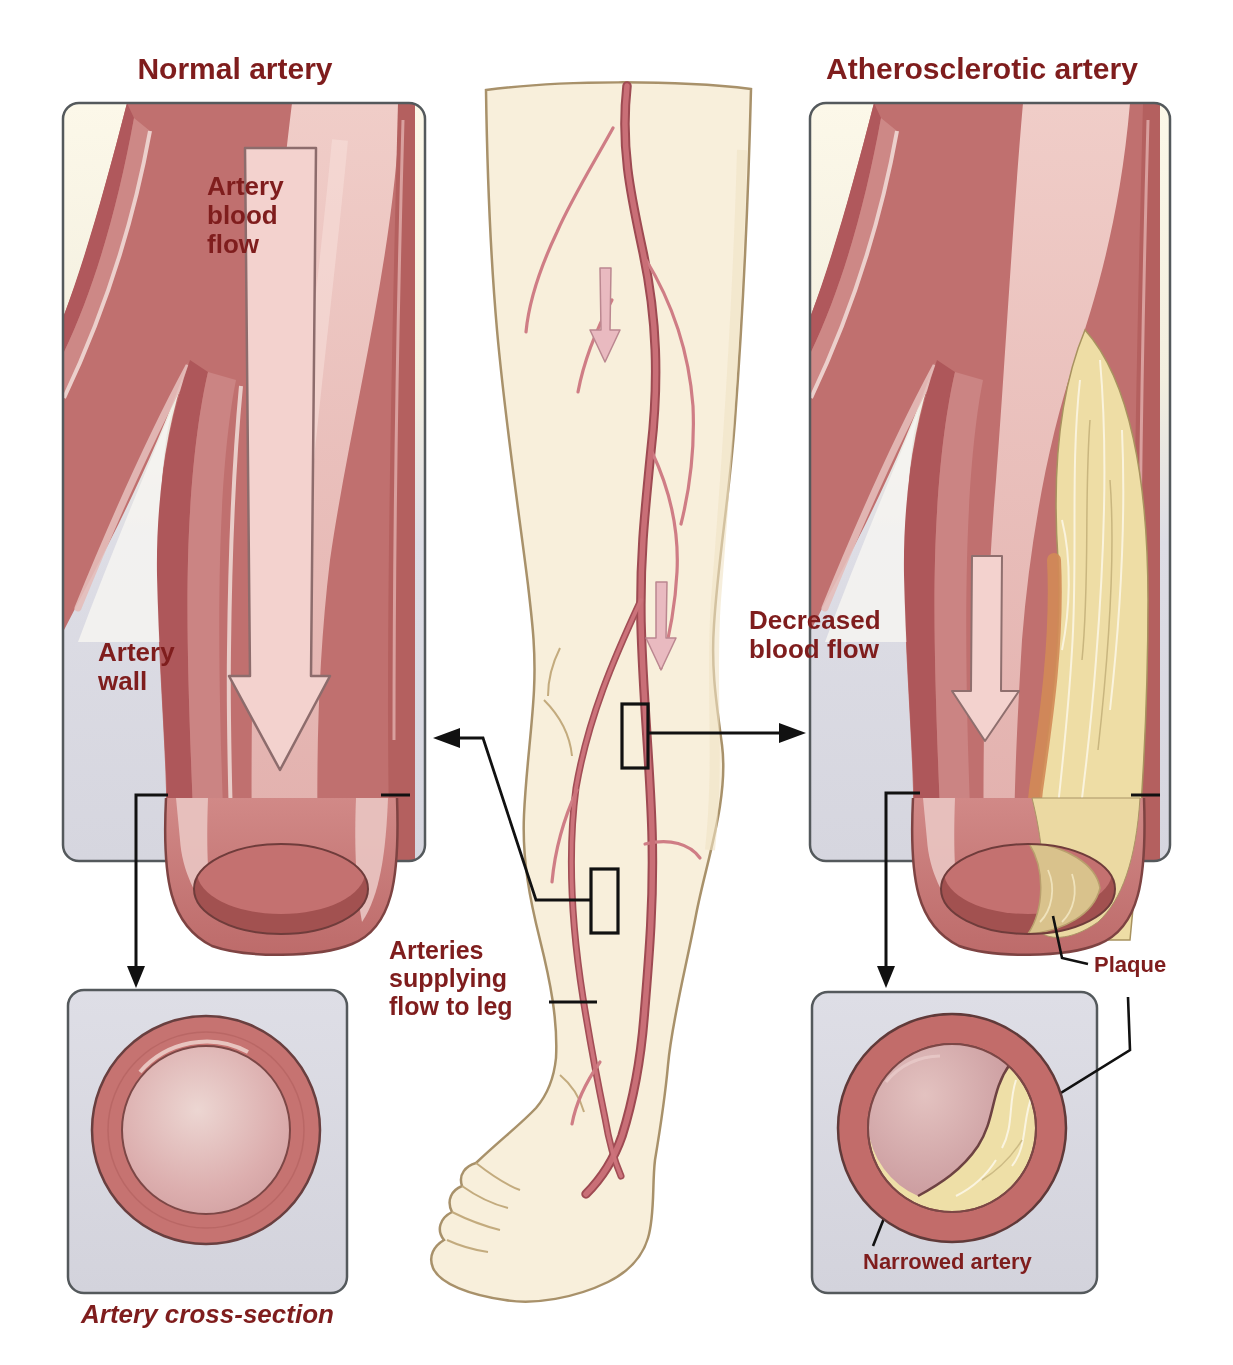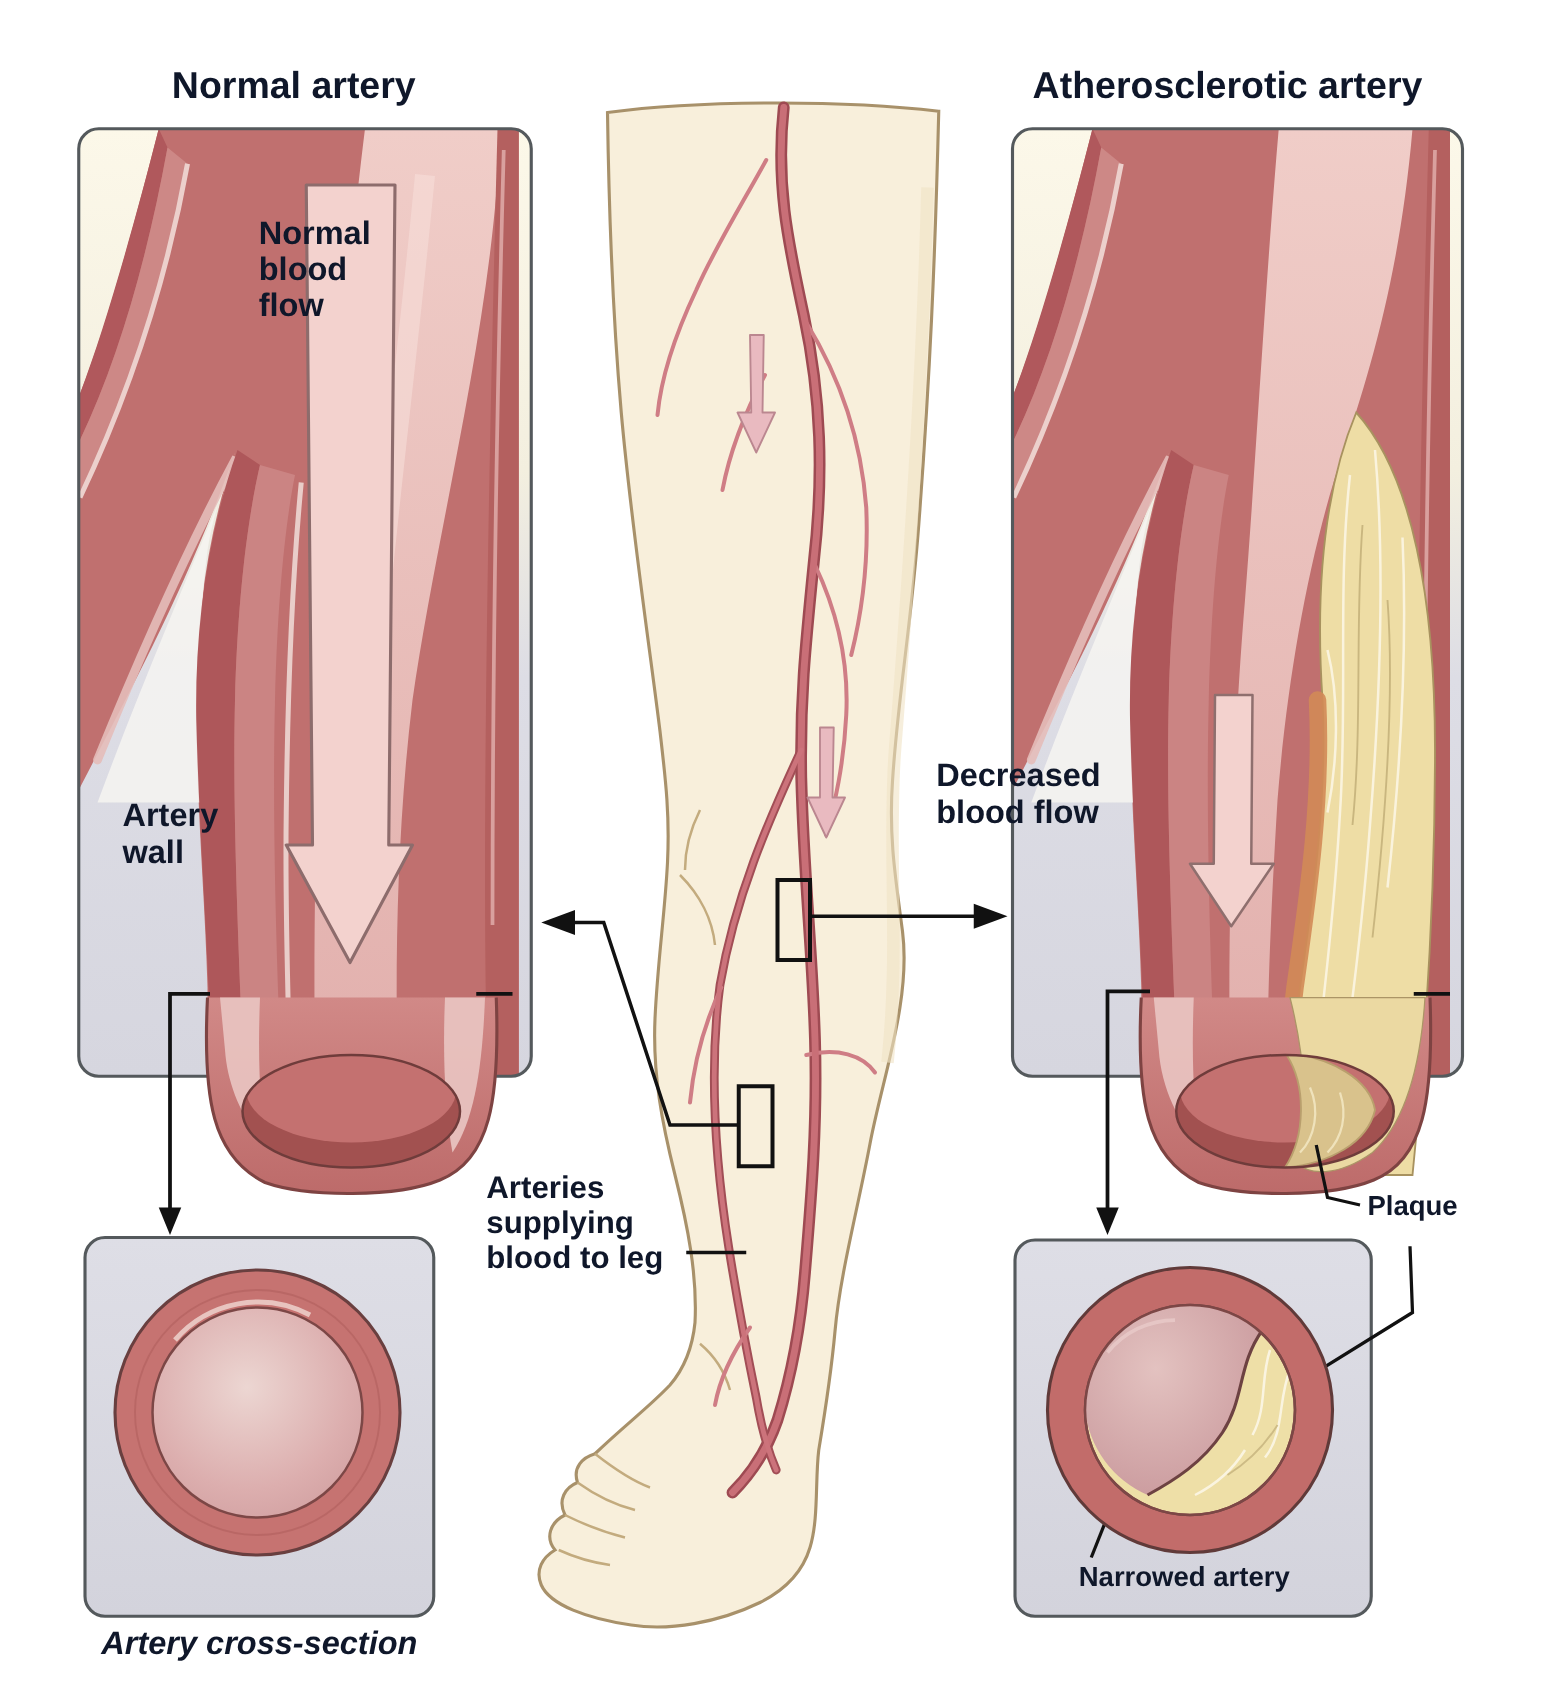--- a/index.html
+++ b/index.html
@@ -1,21 +1,21 @@
 <!DOCTYPE html>
 <html><head>
 <meta charset="utf-8">
 <style>
   html,body{margin:0;padding:0;background:#ffffff;}
   #stage{
     position:relative;width:1233px;height:1365px;background:#ffffff;
     font-family:"Liberation Sans","DejaVu Sans",sans-serif;overflow:hidden;
   }
   #art{position:absolute;left:0;top:0;}
-  .lbl{position:absolute;color:#0f172a;font-weight:bold;line-height:1.12;}
+  .lbl{position:absolute;color:#7f1d1d;font-weight:bold;line-height:1.12;}
   .title{font-size:30px;text-align:center;}
   .lbl26{font-size:26px;}
   .lbl25{font-size:25px;}
   .lbl28{font-size:22px;}
   .italic{font-style:italic;text-align:center;}
 </style>
 </head>
 <body>
 
 <div id="stage">
@@ -273,21 +273,21 @@
       <path d="M 1022,1140 C 1012,1156 998,1170 982,1180" fill="none" stroke="#cdbb85" stroke-width="1.5"></path>
       <path d="M 886,1082 A 70,70 0 0 1 940,1056" fill="none" stroke="#e8cbc9" stroke-width="3" opacity="0.8"></path>
     </g>
     <circle cx="952" cy="1128" r="84" fill="none" stroke="#7c4746" stroke-width="2"></circle>
   </g>
 </svg>
 
 <div class="lbl title" style="left:75px;top:52px;width:320px;">Normal artery</div>
 <div class="lbl title" style="left:822px;top:52px;width:320px;">Atherosclerotic artery</div>
 
-<div class="lbl lbl26" style="left:207px;top:172px;width:115px;">Normal blood flow</div>
+<div class="lbl lbl26" style="left:207px;top:172px;width:115px;">Artery blood flow</div>
 <div class="lbl lbl26" style="left:73px;top:638px;width:100px;margin-left:25px;">Artery wall</div>
 <div class="lbl lbl26" style="left:749px;top:606px;width:170px;">Decreased blood flow</div>
-<div class="lbl lbl25" style="left:389px;top:936px;width:162px;">Arteries supplying blood to leg</div>
+<div class="lbl lbl25" style="left:389px;top:936px;width:162px;">Arteries supplying flow to leg</div>
 <div class="lbl lbl26 italic" style="left:80px;top:1300px;width:255px;">Artery cross-section</div>
 <div class="lbl lbl28" style="left:824px;top:1250px;width:250px;margin-left:39px;">Narrowed artery</div>
 <div class="lbl lbl28" style="left:1094px;top:953px;width:130px;">Plaque</div>
 
 </div>
 
 </body></html>

